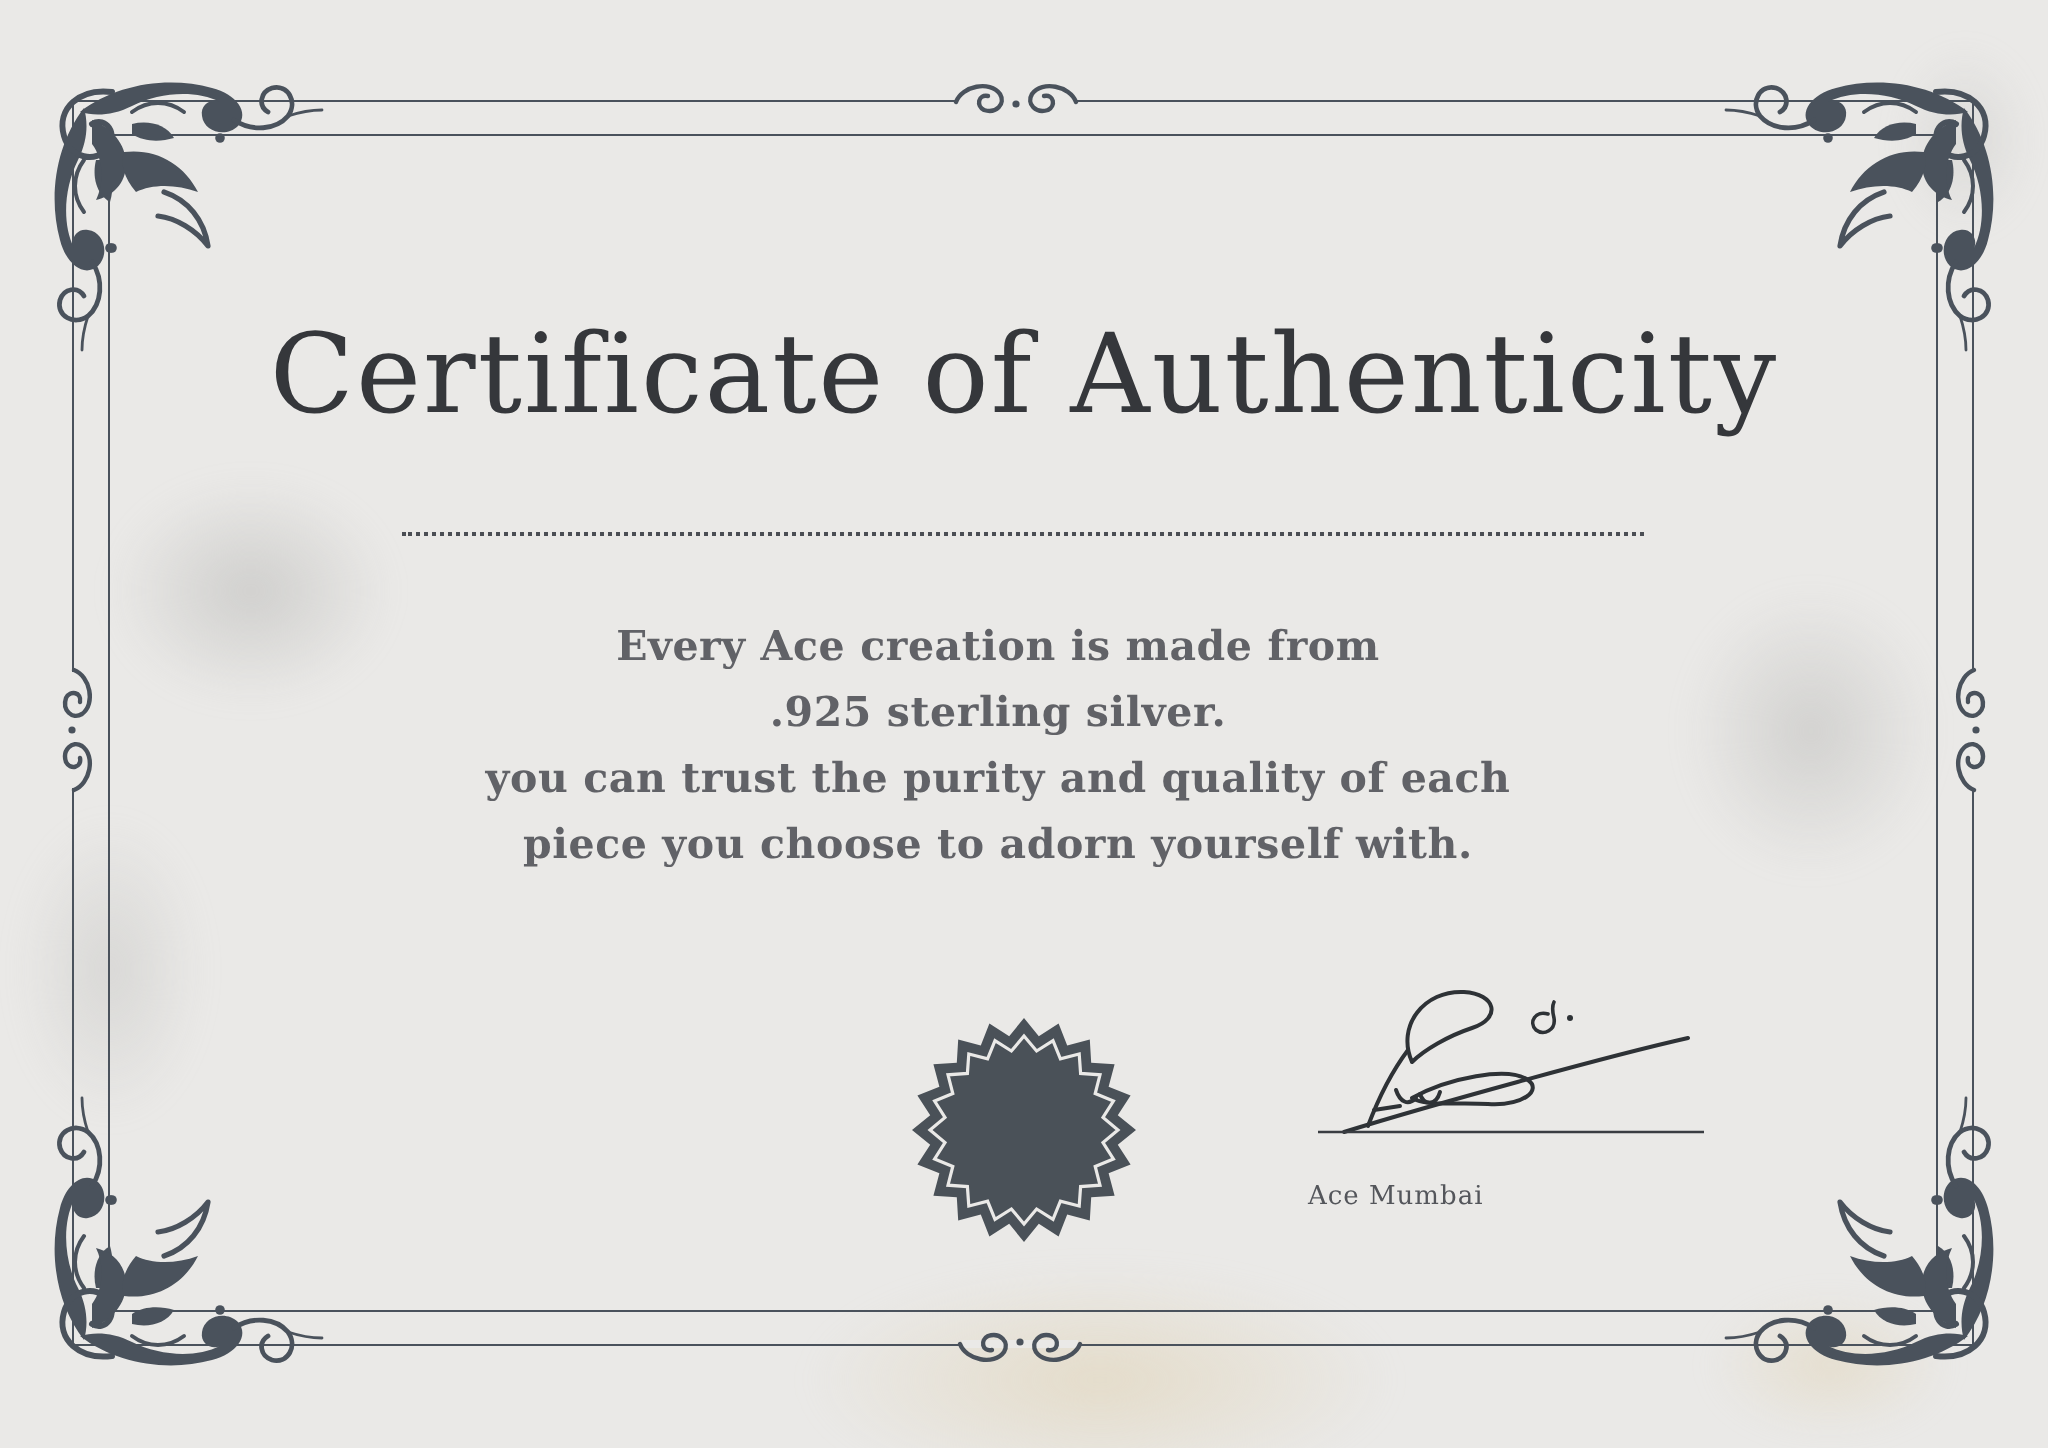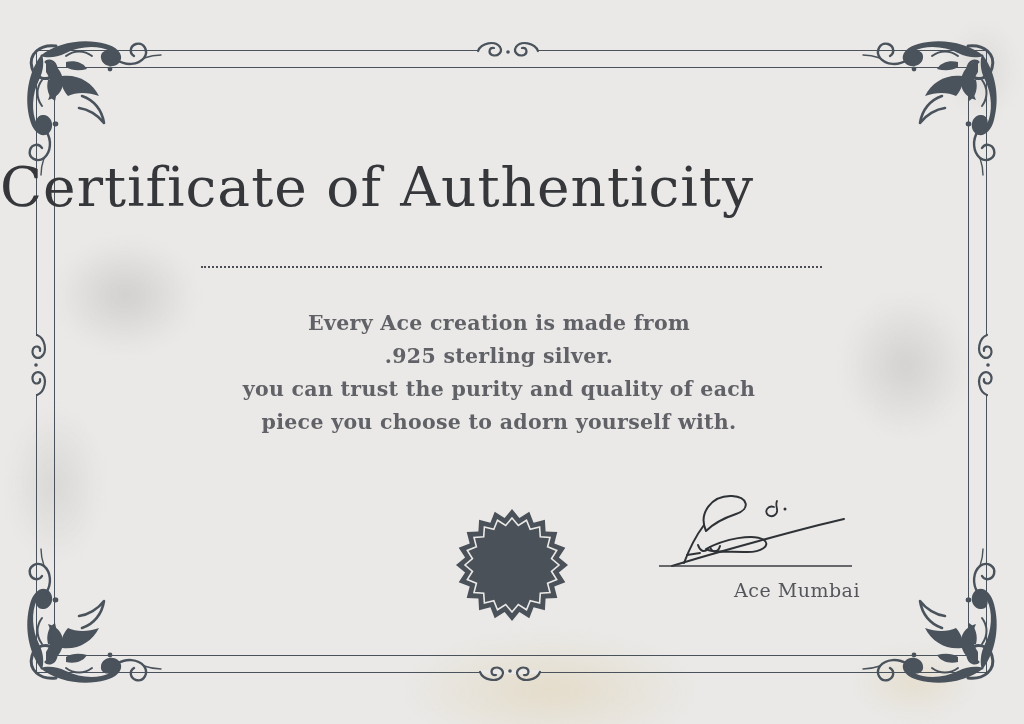--- a/index.html
+++ b/index.html
@@ -37,36 +37,36 @@
   .corner.tr{left:862px;top:36px;transform:scaleX(-1)}
   .corner.bl{left:22px;top:548px;transform:scaleY(-1)}
   .corner.br{left:862px;top:548px;transform:scale(-1,-1)}
   .edge{position:absolute;width:84px;height:24px;color:var(--border)}
   .edge.top{left:466px;top:39px}
   .edge.bottom{left:468px;top:660px;transform:scaleY(-1)}
   .edge.left{left:-5px;top:353px;transform:rotate(90deg)}
   .edge.right{left:945px;top:353px;transform:rotate(-90deg)}
 
   
-  .title{position:absolute;top:155px;left:0;width:100%;
+  .title{position:absolute;top:155px;left:0;width:100%;text-align:center;
          font-size:55px;font-weight:400;color:var(--title);letter-spacing:1px}
   .divider{position:absolute;top:266px;left:201px;width:621px;border-top:2px dotted #4b4e54}
   .body-text{position:absolute;top:307px;left:0;width:100%;text-align:center;
              transform:translateX(-13px);color:var(--body);
              font-size:20.5px;font-weight:600;letter-spacing:.3px}
   .body-text .line{height:33px;line-height:33px}
 
   
   .seal{position:absolute;left:454px;top:507px;width:116px;height:116px}
 
   
   .signature-block{position:absolute;left:654px;top:483px;width:206px;height:120px}
   .signature-svg{position:absolute;left:0;top:0;width:206px;height:92px}
-  .sig-name{position:absolute;top:96px;left:0;width:100%;text-align:right;
-            color:var(--name);font-size:19px;letter-spacing:.5px}
+  .sig-name{position:absolute;top:108px;left:0;width:100%;text-align:left;
+            color:var(--name);font-size:13px;letter-spacing:.5px}
 </style>
 </head>
 <body>
 
 <div class="stage">
 
   <div class="blob b1"></div>
   <div class="blob b2"></div>
   <div class="blob b3"></div>
   <div class="blob b4"></div>

